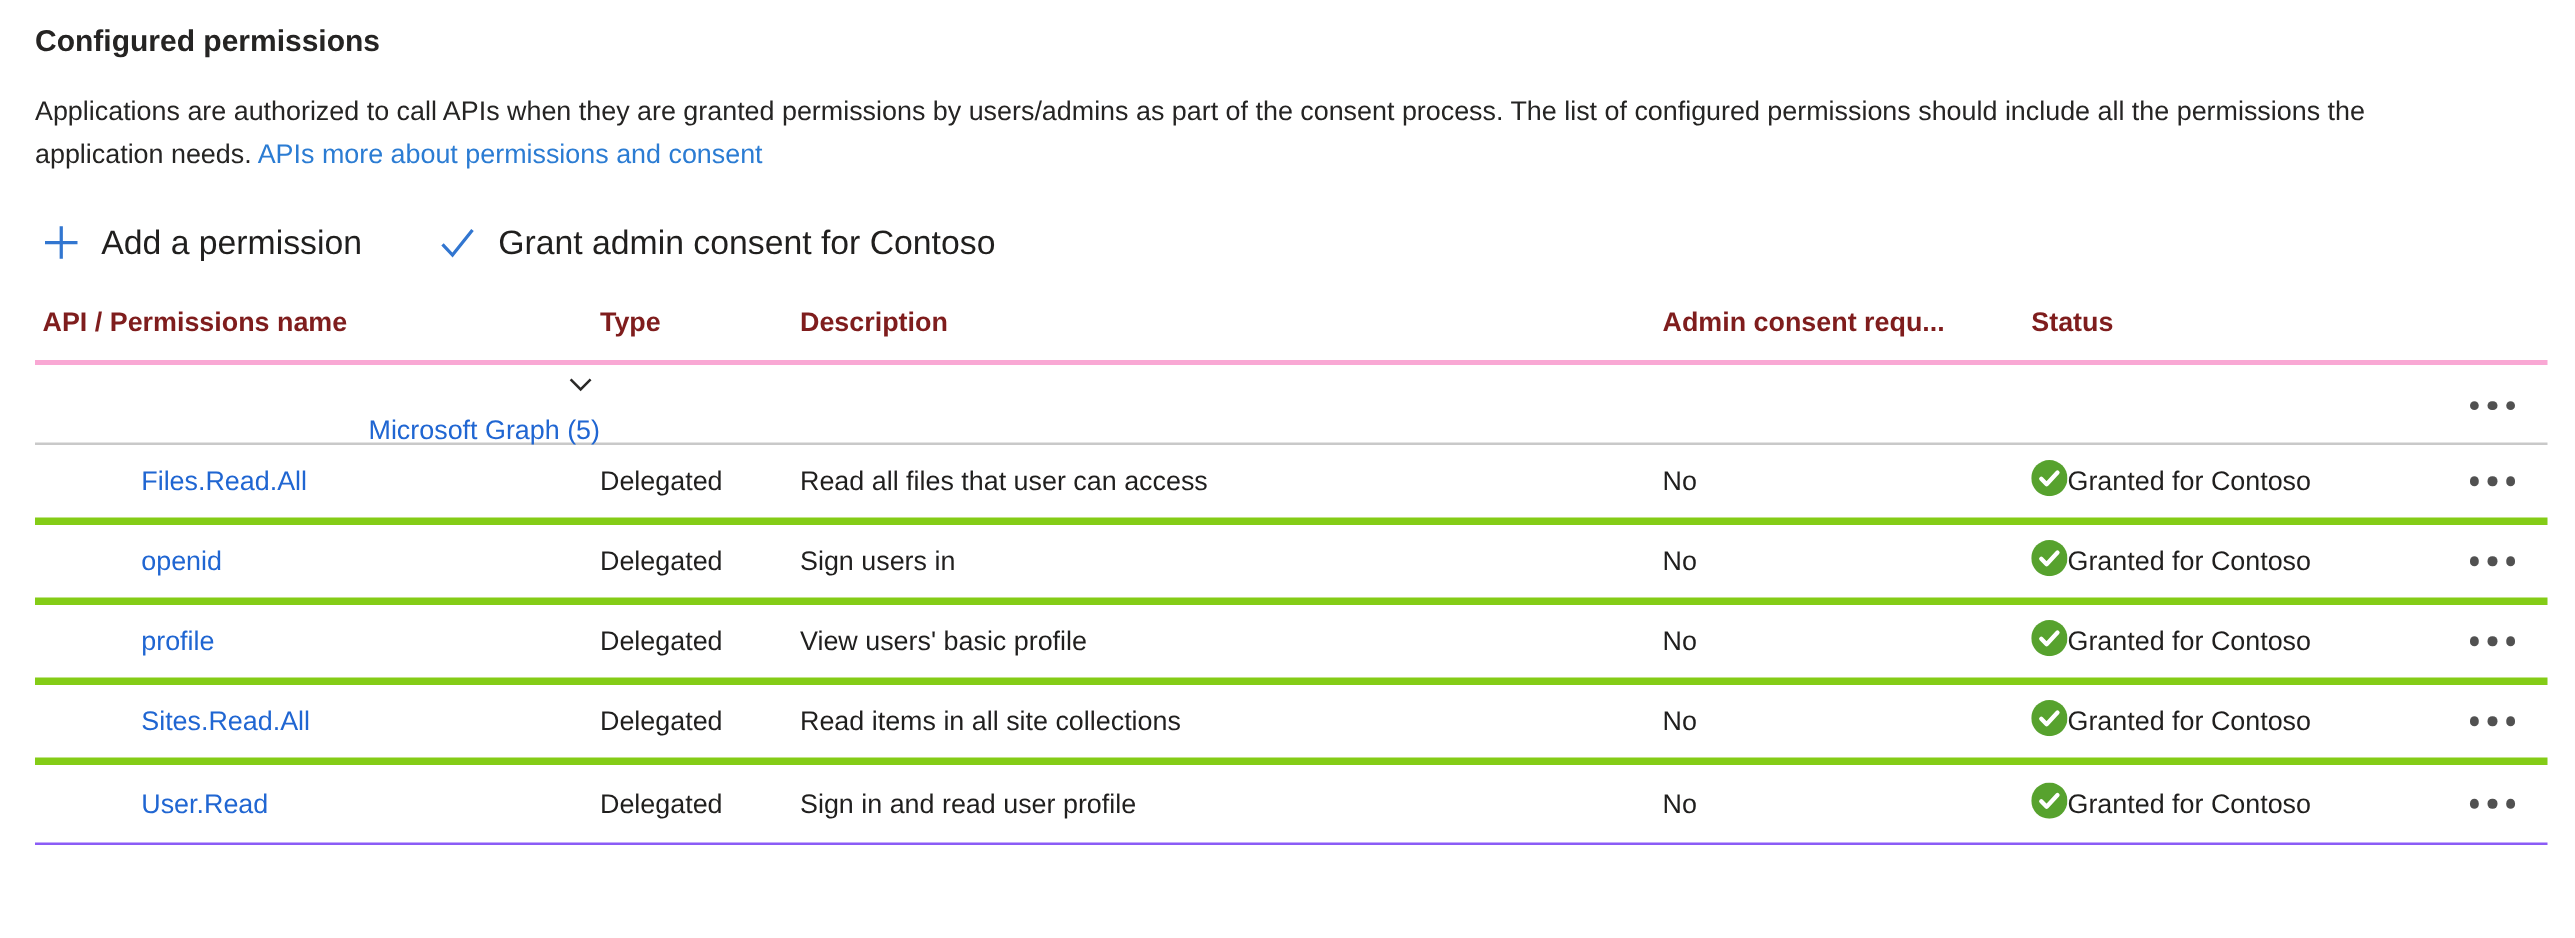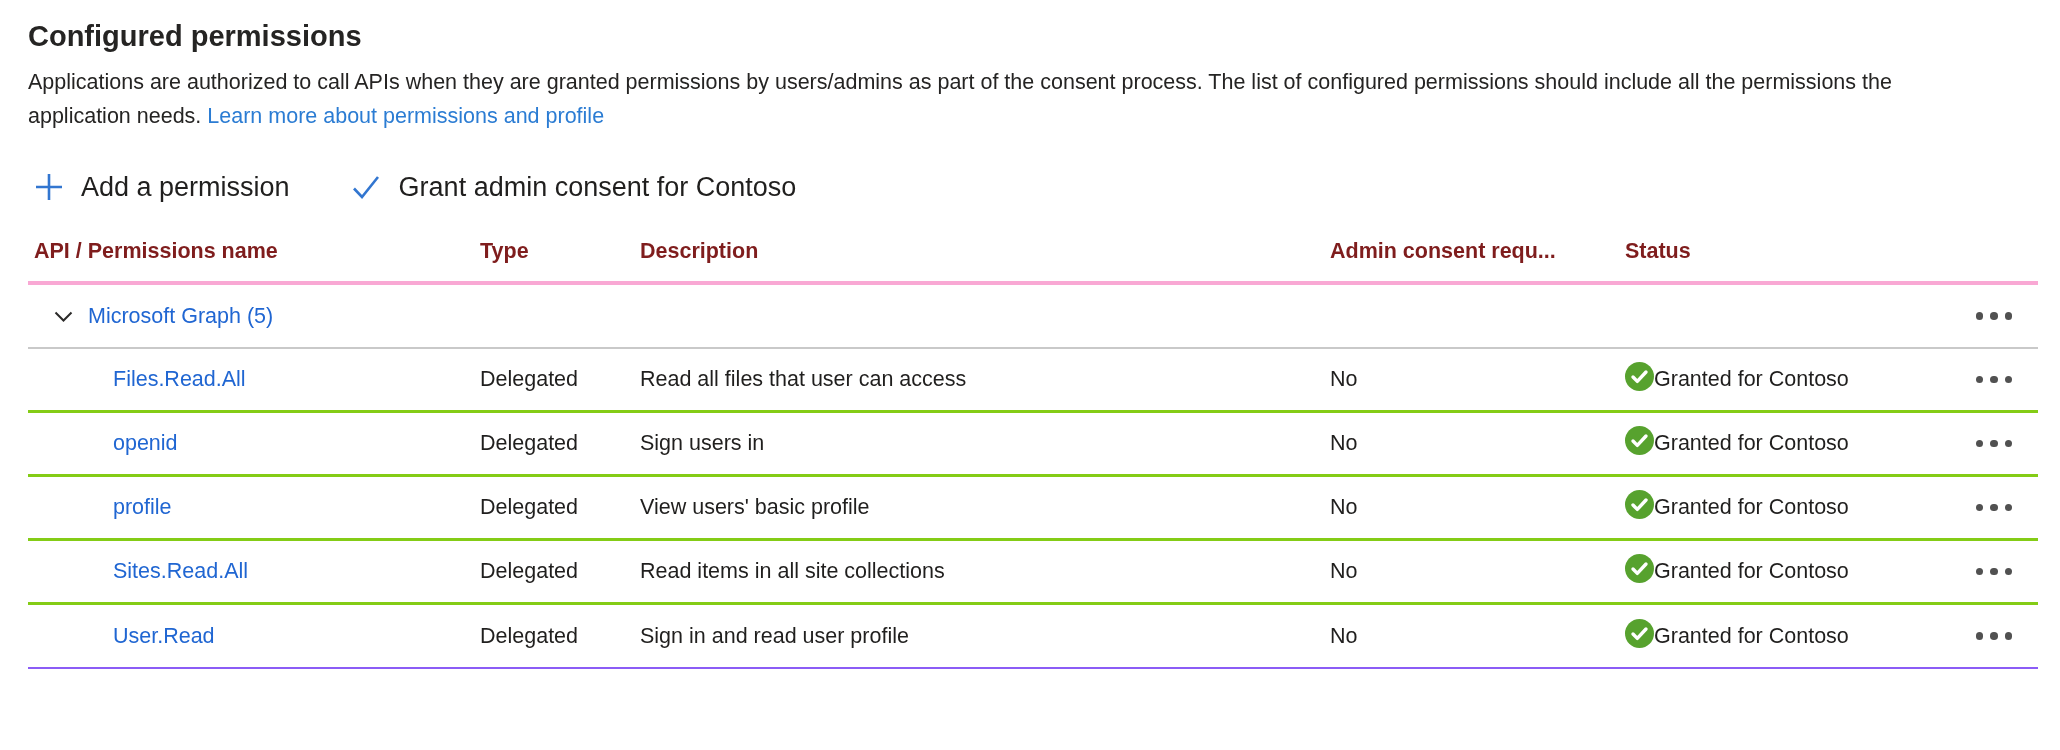--- a/index.html
+++ b/index.html
@@ -7,24 +7,24 @@
   body {
     width: 2060px; height: 750px;
     background: #ffffff;
     font-family: "Liberation Sans", sans-serif;
     color: #252423;
     overflow: hidden;
   }
   .page { padding: 14px 25px 0 28px; }
 
   .page-title {
-    font-size: 29px;
+    font-size: 24px;
     font-weight: bold;
     color: #252423;
-    margin: 6px 0 12px 0;
+    margin: 6px 0 24px 0;
   }
 
   .desc {
     font-size: 21.5px;
     line-height: 34px;
     color: #252423;
     max-width: 1945px;
     margin: 0 0 24px 0;
   }
   .desc a {
@@ -50,38 +50,39 @@
     padding: 4px 6px;
   }
   .cmd .icon { display: flex; align-items: center; }
 
   .grid { width: 2010px; }
   .row {
     display: grid;
     grid-template-columns: 452px 160px 690px 295px 325px 88px;
     align-items: center;
     height: 64px;
-    border-bottom: 3px solid #84cc16;
+    border-bottom: 6px solid #84cc16;
     font-size: 21.5px;
     color: #201f1e;
   }
   .row.header-row {
     font-weight: bold;
     color: #7f1d1d;
     border-bottom: 4px solid #f9a8d4;
   }
   .row.group-row { border-bottom: 2px solid #c9c9c9; }
   .row.last-row { border-bottom: 2px solid #8b5cf6; }
 
   .h-name { padding-left: 6px; }
   .group-cell {
     display: flex;
-    align-items: center;
+    align-items: flex-end;
     gap: 9px;
     padding-left: 20px;
+    flex-direction: column;
   }
   .chevron-btn { display: flex; align-items: center; cursor: pointer; padding: 4px; }
   .perm-cell { padding-left: 85px; }
   a.grid-link {
     color: #2066d2;
     text-decoration: none;
     cursor: pointer;
   }
   .status-cell { display: flex; align-items: center; }
   .menu-cell { display: flex; justify-content: center; }
@@ -95,21 +96,21 @@
   .dot { width: 7.5px; height: 7.5px; border-radius: 50%; background: #515151; }
 </style>
 </head>
 <body>
 
 <div class="page">
 
   <h1 class="page-title">Configured permissions</h1>
 
   <p class="desc"><span>Applications are authorized to call APIs when they are granted permissions by users/admins as part of the consent process. The list of configured permissions should include all the permissions the application needs.</span>
-    <a href="#">Learn more about permissions and profile</a></p>
+    <a href="#">APIs more about permissions and consent</a></p>
 
   <div class="toolbar">
     <div class="cmd">
       <span class="icon">
         <svg width="30" height="30" viewBox="0 0 30 30">
             <path d="M15 2v26M2 15h26" stroke="#3276d0" stroke-width="2.6" fill="none"></path>
           </svg>
       </span>
       <span>Add a permission</span>
     </div>

